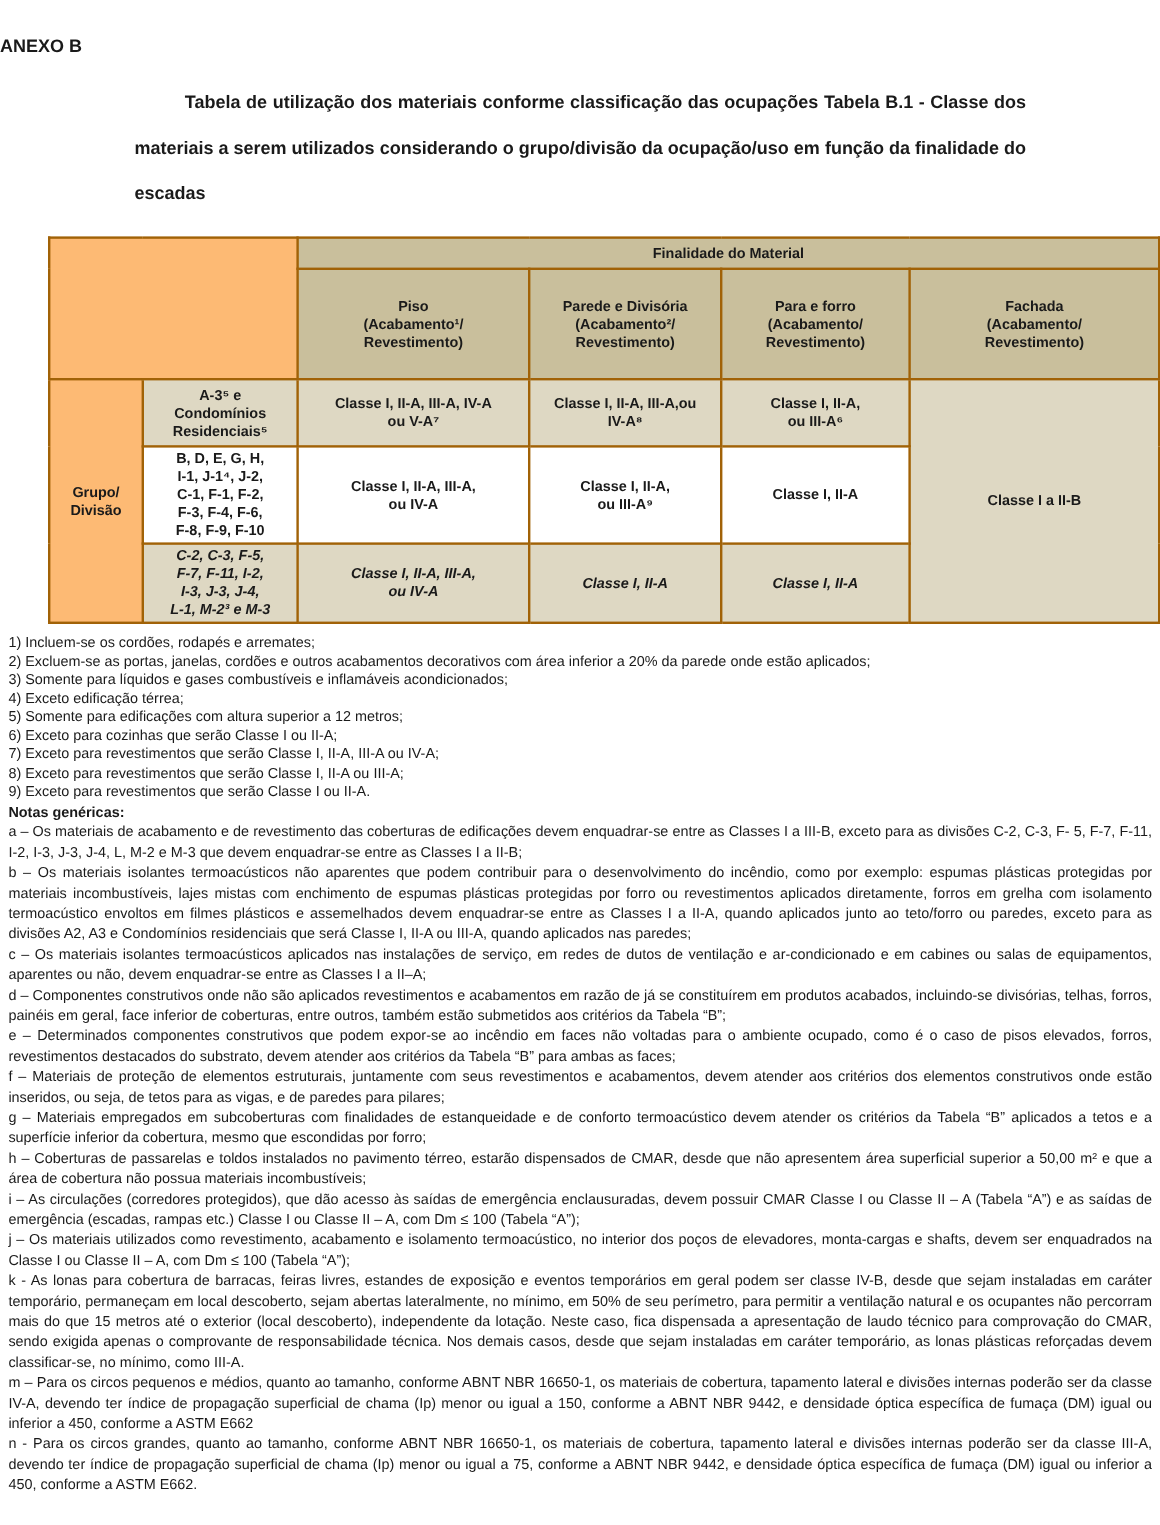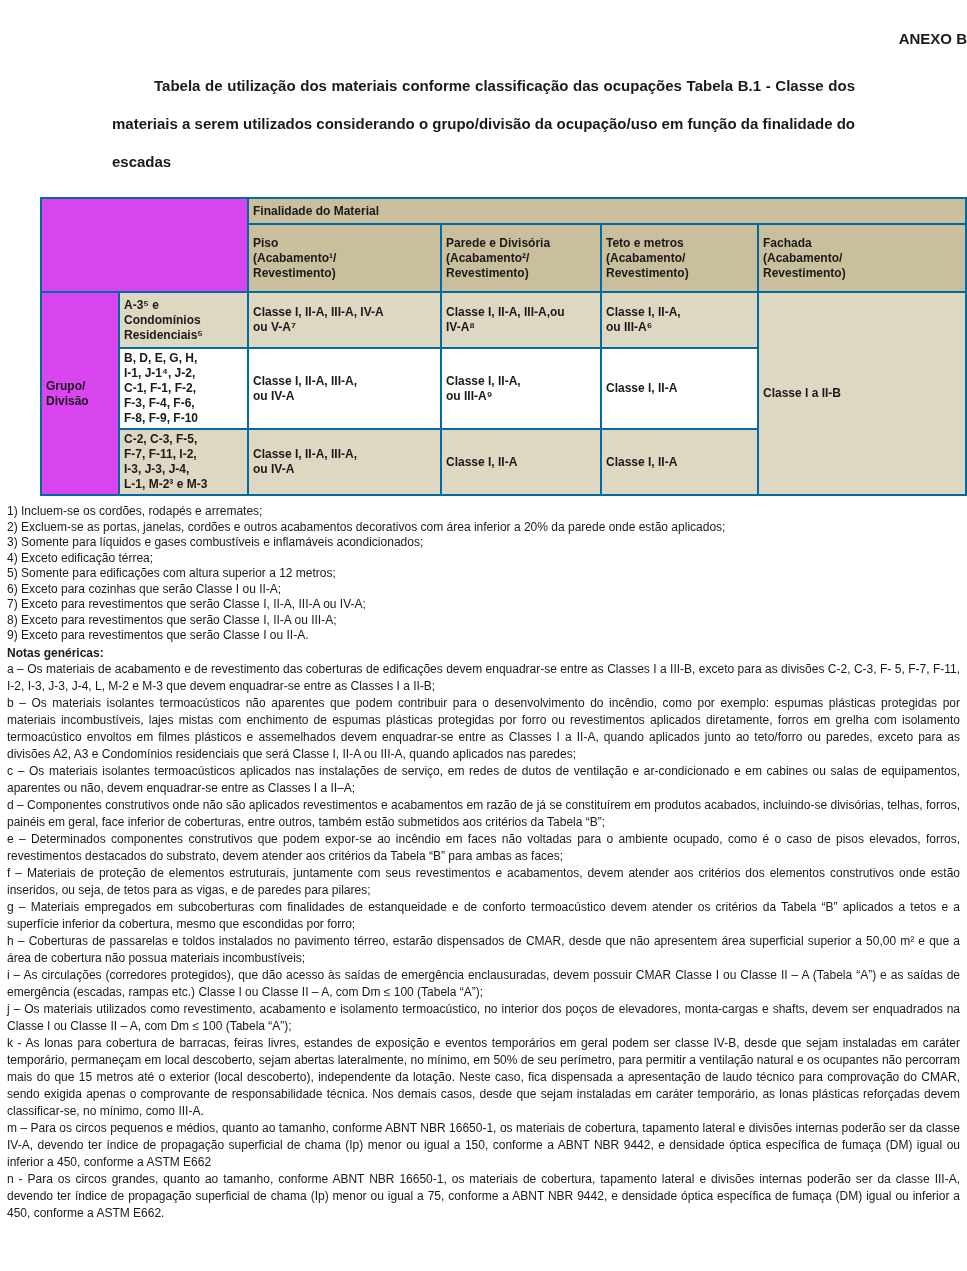--- a/index.html
+++ b/index.html
@@ -8,43 +8,43 @@
     --ink:#1a1a1a;
   }
   html,body{margin:0;padding:0;}
   body{
     width:967px;min-height:1271px;background:#ffffff;color:var(--ink);
     font-family:"Liberation Sans","DejaVu Sans",sans-serif;
   }
   .page{width:967px;box-sizing:border-box;padding-top:30px;}
 
   .doc-title{
-    margin:0;text-align:right;font-size:15px;font-weight:bold;
+    margin:0;text-align:left;font-size:15px;font-weight:bold;
   }
   .doc-subtitle{
     margin:20px 112px 0 112px;text-indent:42px;text-align:justify;
     font-size:15px;font-weight:bold;line-height:38px;
   }
 
   table.materials{
     border-collapse:collapse;table-layout:fixed;width:925px;
     margin:16px 0 0 40px;font-size:12px;font-weight:bold;line-height:1.25;
   }
   table.materials td{
-    border:2px solid #0369a1;white-space:pre-line;vertical-align:middle;
-    padding:2px 4px;box-sizing:border-box;margin-top:21px;
+    border:2px solid #a16207;white-space:pre-line;vertical-align:middle;
+    text-align:center;padding:2px 4px;box-sizing:border-box;margin-top:21px;
   }
   td.hdr{background:var(--header-fill);}
   td.shaded{background:var(--row-fill);}
-  td.corner{background:#d946ef;}
+  td.corner{background:#fdba74;}
   tr.hdr-top td{height:26px;}
-  tr.hdr-sub td{height:68px;}
+  tr.hdr-sub td{height:92px;}
   tr.row-1 td{height:56px;}
   tr.row-2 td{height:75px;}
-  tr.row-3 td{height:60px;}
+  tr.row-3 td{height:60px;font-style:italic;}
 
   .notes{margin:8px 7px 0 7px;}
   .notes-heading{font-weight:bold;font-size:12px;margin:2px 0 0 0;line-height:15px;}
   .note-s{font-size:12px;margin:0;line-height:15.5px;}
   .note-g{font-size:12px;margin:0;line-height:17px;text-align:justify;}
 </style>
 </head>
 <body>
 
 <div class="page">
@@ -67,21 +67,21 @@
         <td class="corner" colspan="2" rowspan="2"></td>
         <td class="hdr" colspan="4">Finalidade do Material</td>
       </tr>
       <tr class="hdr-sub">
         <td class="hdr">Piso
 (Acabamento¹/
 Revestimento)</td>
         <td class="hdr">Parede e Divisória
 (Acabamento²/
 Revestimento)</td>
-        <td class="hdr">Teto e metros
+        <td class="hdr">Para e forro
 (Acabamento/
 Revestimento)</td>
         <td class="hdr">Fachada
 (Acabamento/
 Revestimento)</td>
       </tr>
       <tr class="row-1">
         <td class="corner" rowspan="3">Grupo/
 Divisão</td>
         <td class="shaded">A-3⁵ e

